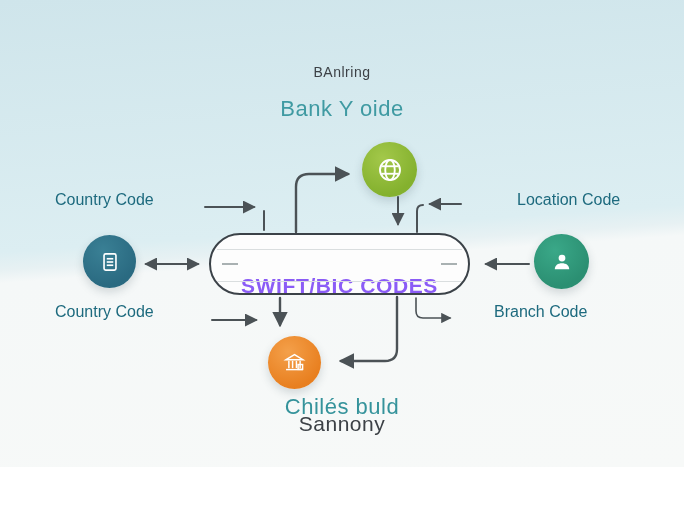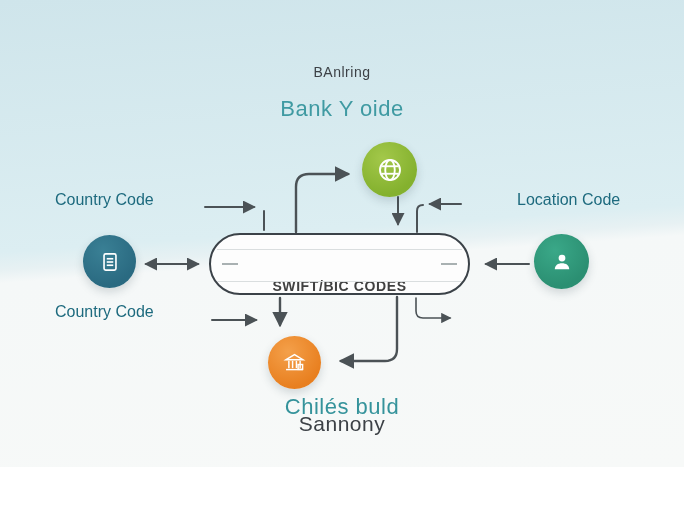--- a/index.html
+++ b/index.html
@@ -46,33 +46,34 @@
     box-sizing:border-box;border:2.5px solid #3b4248;border-radius:31px;
     background:#fdfdfd;
     display:flex;align-items:center;justify-content:center;
   }
   .center-box .hline{position:absolute;left:6px;right:6px;height:1px;background:#dadedf;}
   .hline-top{top:14px;}
   .hline-bottom{bottom:11px;}
   .center-box .dash{position:absolute;top:50%;margin-top:-1px;width:16px;height:2px;background:#a9b1b2;}
   .dash-left{left:11px;}
   .dash-right{right:11px;}
-  .box-label{font-size:14px;font-weight:bold;color:#404040;letter-spacing:0.6px;margin-top:44px;}
+  .box-label{font-size:21px;font-weight:bold;color:#8b5cf6;letter-spacing:0.6px;margin-top:44px;}
 </style>
 </head>
 <body>
 
 <div class="canvas">
 
   <div class="txt small centered top-small">BAnlring</div>
   <div class="txt title centered top-title">Bank Y oide</div>
 
   <div class="txt label lbl-tl">Country Code</div>
   <div class="txt label lbl-tr">Location Code</div>
   <div class="txt label lbl-bl">Country Code</div>
+  <div class="txt label lbl-br">Branch Code</div>
 
   <div class="txt title centered bottom-title">Chilés buld</div>
   <div class="txt small centered bottom-small">Sannony</div>
 
   <svg class="connectors" viewBox="0 0 684 513">
     <defs>
       <marker id="ah" viewBox="0 0 10 10" refX="8.5" refY="5" markerWidth="6.5" markerHeight="6.5" orient="auto-start-reverse">
         <path d="M0,0 L10,5 L0,10 z" fill="#4b5256"></path>
       </marker>
     </defs>

